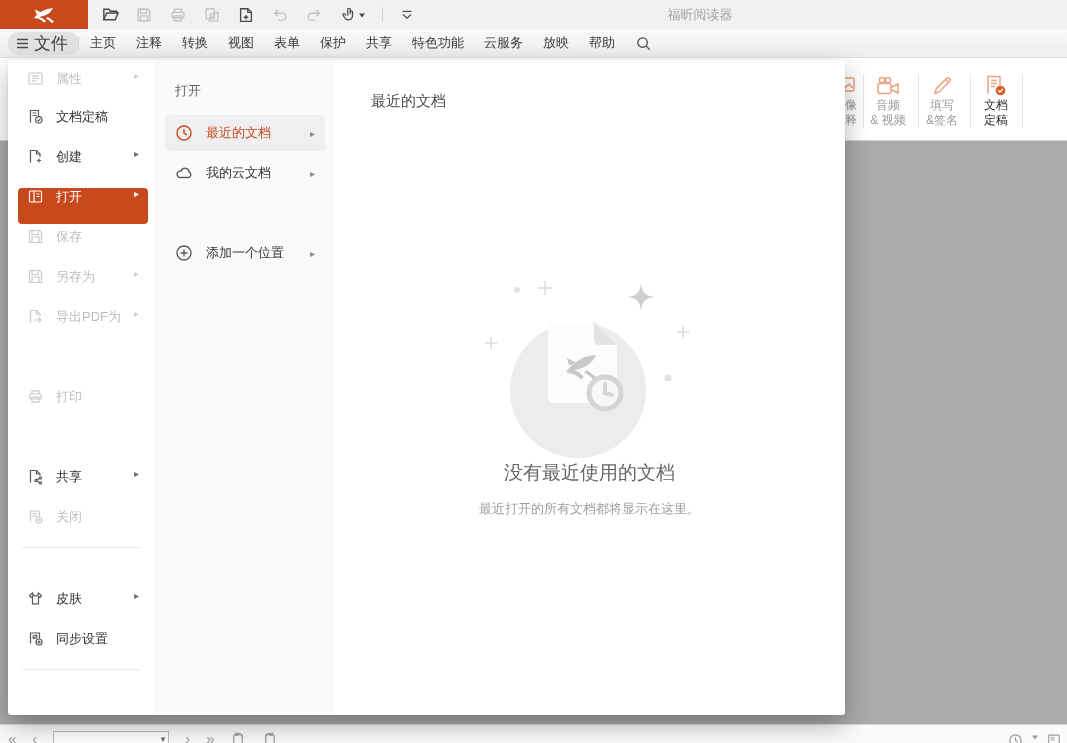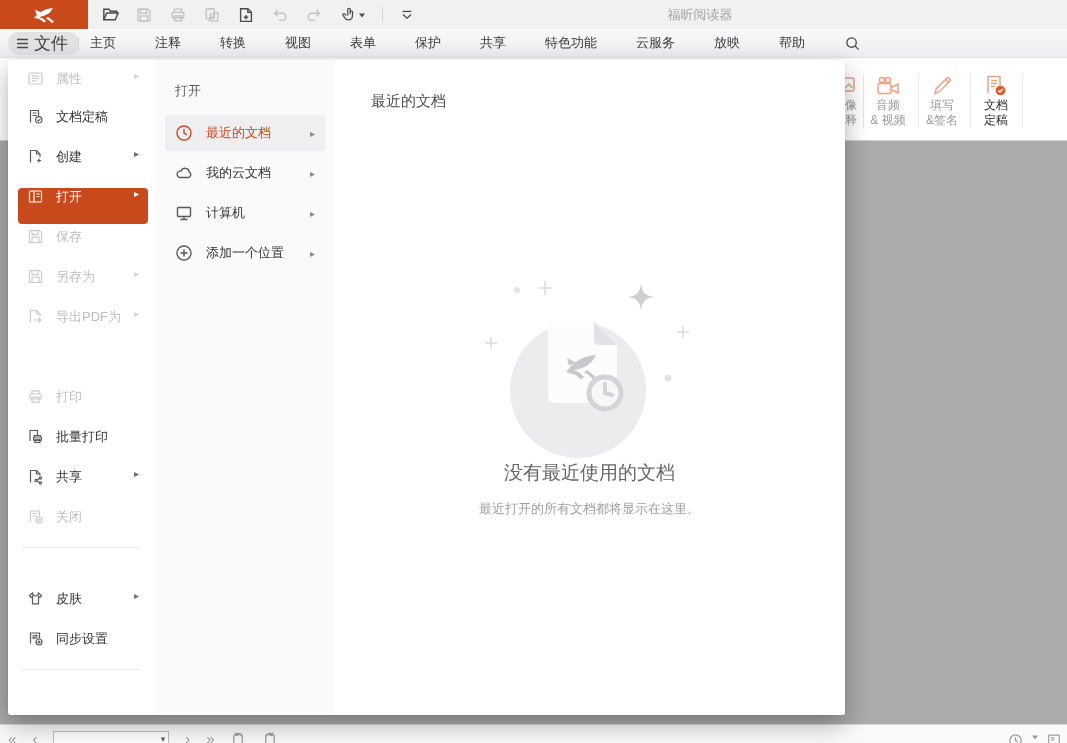--- a/index.html
+++ b/index.html
@@ -18,21 +18,21 @@
   .win-title { position:absolute; left:600px; top:0; width:200px; height:29px; line-height:29px;
                text-align:center; font-size:13px; color:#a3a3a6; }
 
   
   .menubar { position:absolute; left:0; top:29px; width:1067px; height:29px;
              background:linear-gradient(#f9f9fb,#ededf0); border-bottom:1px solid #e0e0e3; }
   .file-btn { position:absolute; left:8px; top:3px; height:23px; padding:0 11px 0 8px;
               background:#e2e2e5; border-radius:11px; display:flex; align-items:center; gap:5px;
               font-size:17px; color:#3c3c3c; cursor:default; }
   .mb-sep { position:absolute; left:78px; top:8px; width:1px; height:13px; background:#d6d6d9; }
-  .tabs { position:absolute; left:90px; top:0; height:28px; display:flex; align-items:center; gap:39px; }
+  .tabs { position:absolute; left:90px; top:0; height:28px; display:flex; align-items:center; gap:20px; }
   .tab { font-size:13px; color:#3a3a3a; white-space:nowrap; }
   .search-btn { display:flex; align-items:center; }
 
   
   .ribbon { position:absolute; left:0; top:58px; width:1067px; height:83px; background:#ffffff;
             border-bottom:1px solid #d2d2d2; }
   .rb-btn { position:absolute; top:10px; width:52px; text-align:center; }
   .rb-btn .rb-ic { height:30px; display:flex; align-items:flex-end; justify-content:center; color:#e9a183; }
   .rb-btn .rb-l1, .rb-btn .rb-l2 { font-size:12px; line-height:15px; color:#9b9b9b; white-space:nowrap; }
   .rb-btn.emph .rb-l1, .rb-btn.emph .rb-l2 { color:#2b2b2b; }
@@ -394,31 +394,20 @@
         <span class="fmi-ic">
             <svg viewBox="0 0 17 17" fill="none" stroke="currentColor" stroke-width="1.2">
               <path d="M5 6 V2.8 h7 V6"></path>
               <rect x="2.8" y="6" width="11.4" height="5" rx="1"></rect>
               <rect x="5" y="9.2" width="7" height="5"></rect>
             </svg>
           </span>
         <span class="fmi-lb">打印</span>
       </div>
 
-      <div class="fm-item" style="top:368px">
-        <span class="fmi-ic">
-            <svg viewBox="0 0 17 17" fill="none" stroke="currentColor" stroke-width="1.2">
-              <path d="M3 13 V2.5 h7.5 V7"></path>
-              <path d="M7.5 9 V7.5 h6 V9"></path>
-              <rect x="6.5" y="9" width="8" height="3.5" rx=".8"></rect>
-              <rect x="8" y="11.2" width="5" height="3.3"></rect>
-            </svg>
-          </span>
-        <span class="fmi-lb">批量打印</span>
-      </div>
 
       <div class="fm-item" style="top:408px">
         <span class="fmi-ic">
             <svg viewBox="0 0 17 17" fill="none" stroke="currentColor" stroke-width="1.2">
               <path d="M3.5 14.5 V2.5 h6 l3.5 3.5 v1.5"></path>
               <path d="M9.5 2.5 v3.5 h3.5"></path>
               <circle cx="9" cy="12.5" r="1.1"></circle>
               <circle cx="13.5" cy="10" r="1.1"></circle>
               <circle cx="13.5" cy="15" r="1.1"></circle>
               <path d="M10 12 l2.5 -1.4 M10 13 l2.5 1.4"></path>
@@ -485,30 +474,20 @@
       <div class="op-item" style="top:95px">
         <span class="opi-ic">
             <svg viewBox="0 0 18 18" fill="none" stroke="currentColor" stroke-width="1.4">
               <path d="M5.5 13.5 a3.3 3.3 0 1 1 .7 -6.5 a4.2 4.2 0 0 1 8.1 1.1 a2.9 2.9 0 0 1 -.9 5.4 z"></path>
             </svg>
           </span>
         <span class="opi-lb">我的云文档</span>
         <span class="opi-ar"></span>
       </div>
 
-      <div class="op-item" style="top:135px">
-        <span class="opi-ic">
-            <svg viewBox="0 0 18 18" fill="none" stroke="currentColor" stroke-width="1.4">
-              <rect x="2.5" y="3.5" width="13" height="9" rx="1"></rect>
-              <path d="M9 12.5 v2.5 M5.5 15.5 h7"></path>
-            </svg>
-          </span>
-        <span class="opi-lb">计算机</span>
-        <span class="opi-ar"></span>
-      </div>
 
       <div class="op-item" style="top:175px">
         <span class="opi-ic">
             <svg viewBox="0 0 18 18" fill="none" stroke="currentColor" stroke-width="1.4">
               <circle cx="9" cy="9" r="7"></circle>
               <path d="M9 5.5 v7 M5.5 9 h7"></path>
             </svg>
           </span>
         <span class="opi-lb">添加一个位置</span>
         <span class="opi-ar"></span>

